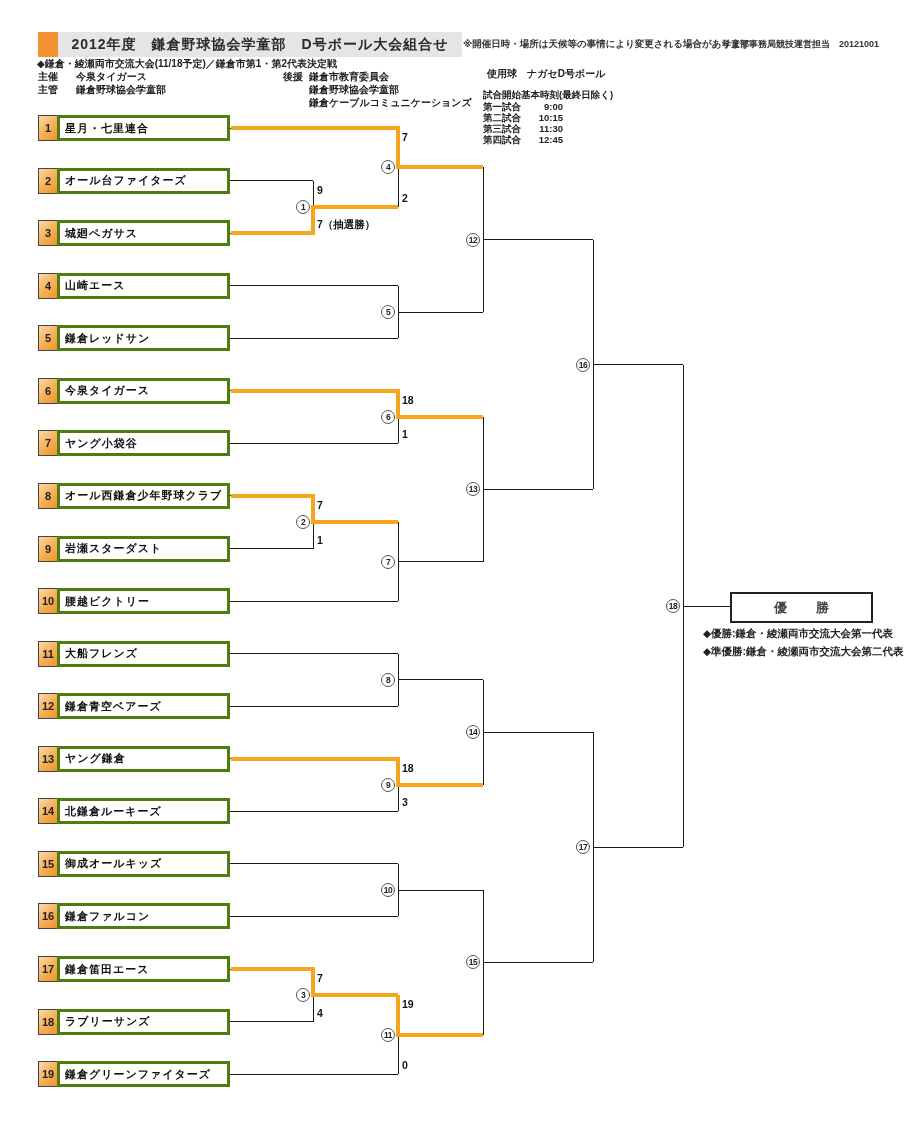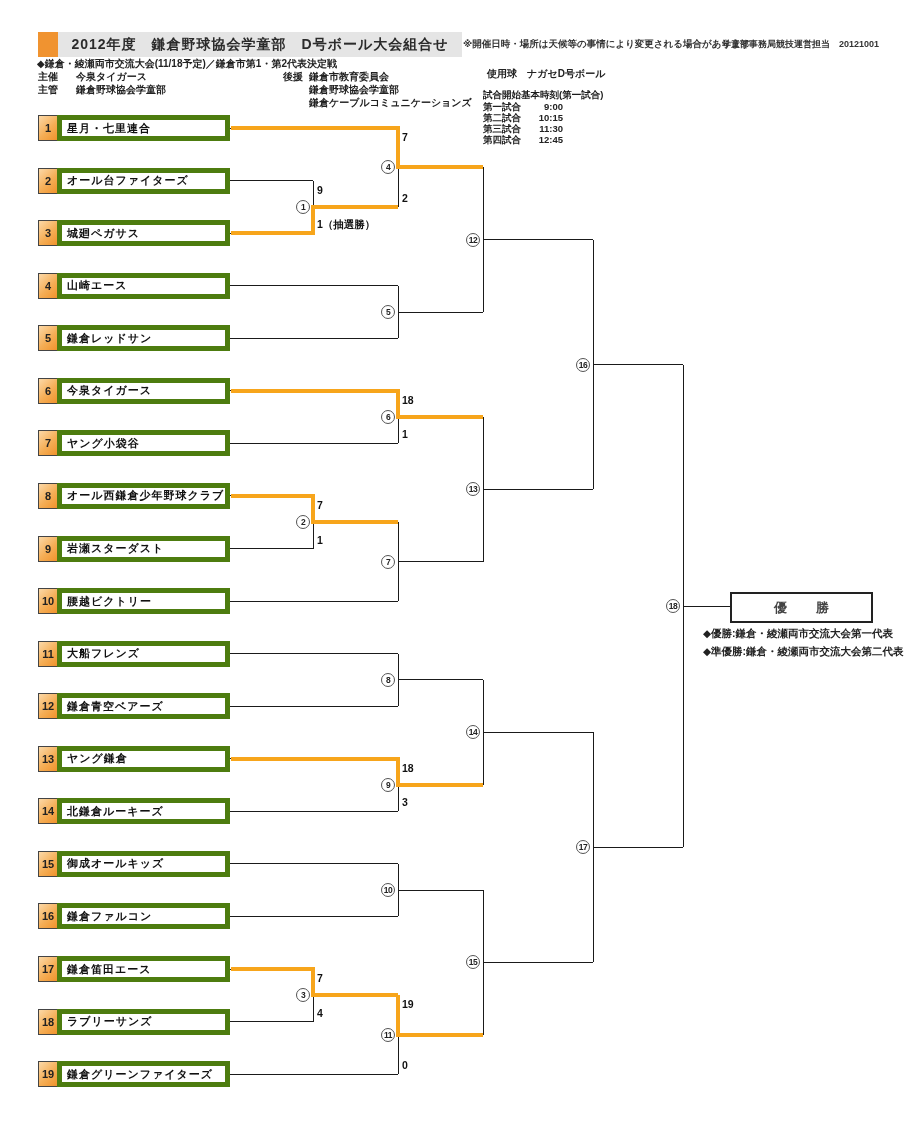--- a/index.html
+++ b/index.html
@@ -16,21 +16,21 @@
   .hd-txt{font-size:10px;color:#222;}
   
   .sched-row{display:flex;line-height:11px;height:11px;font-size:9.5px;font-weight:bold;color:#222;}
   .sched-row .sl{width:46px;}
   .sched-row .st{width:28px;text-align:right;margin-left:6px;}
   
   .team{position:absolute;display:flex;height:26px;}
   .team .num{box-sizing:border-box;width:20px;height:26px;border:1px solid #444;
              background:linear-gradient(135deg,#FCD9A8 0%,#F5AE56 55%,#F0932C 100%);
              font-size:11px;font-weight:bold;color:#222;display:flex;align-items:center;justify-content:center;}
-  .team .nm{box-sizing:border-box;width:173px;height:26px;margin-left:-1px;border:5px solid #4d7c0f;background:#fff;
+  .team .nm{box-sizing:border-box;width:173px;height:26px;margin-left:-1px;border:3px solid #4d7c0f;background:#fff;
             font-size:11px;font-weight:bold;color:#111;letter-spacing:1px;
             display:flex;align-items:center;padding-left:5px;}
   
   .mnum{position:absolute;box-sizing:border-box;width:14px;height:14px;border:1px solid #555;border-radius:50%;
         background:#fff;font-size:8.5px;line-height:12px;font-weight:bold;text-align:center;color:#222;letter-spacing:-0.5px;}
   .score{position:absolute;font-size:10.5px;line-height:12px;font-weight:bold;color:#111;white-space:nowrap;}
   
   #champion-box{left:730px;top:592px;width:139px;height:27px;border:2px solid #222;background:#fff;
                 display:flex;align-items:center;justify-content:center;}
   #champion-box span{font-size:13px;font-weight:bold;letter-spacing:8px;color:#444;padding-left:8px;}
@@ -62,21 +62,21 @@
   <div class="abs b hd-txt" style="left:76px;top:83px;">鎌倉野球協会学童部</div>
   <div class="abs b hd-txt" style="left:283px;top:70px;">後援</div>
   <div class="abs" style="left:309px;top:70px;line-height:13px;">
       <div style="font-size: 10px; font-weight: bold; color: rgb(34, 34, 34); white-space: nowrap;">鎌倉市教育委員会</div>
       <div style="font-size: 10px; font-weight: bold; color: rgb(34, 34, 34); white-space: nowrap;">鎌倉野球協会学童部</div>
       <div style="font-size: 10px; font-weight: bold; color: rgb(34, 34, 34); white-space: nowrap;">鎌倉ケーブルコミュニケーションズ</div>
     </div>
 
   <div class="abs b hd-txt" style="left:487px;top:67px;">使用球</div>
   <div class="abs b hd-txt" style="left:527px;top:67px;">ナガセD号ボール</div>
-  <div class="abs b" style="left:483px;top:89px;font-size:9.5px;">試合開始基本時刻(第一試合)</div>
+  <div class="abs b" style="left:483px;top:89px;font-size:9.5px;">試合開始基本時刻(最終日除く)</div>
   <div class="abs" style="left:483px;top:101px;">
       <div class="sched-row">
         <span class="sl">第一試合</span>
         <span class="st">9:00</span>
       </div>
       <div class="sched-row">
         <span class="sl">第二試合</span>
         <span class="st">10:15</span>
       </div>
       <div class="sched-row">
@@ -161,21 +161,21 @@
       <div class="team" style="top: 1008.5px; left: 38px;">
         <div class="num">18</div>
         <div class="nm">ラブリーサンズ</div>
       </div>
       <div class="team" style="top: 1061.1px; left: 38px;">
         <div class="num">19</div>
         <div class="nm">鎌倉グリーンファイターズ</div>
       </div>
       <span class="mnum" style="left: 296px; top: 199.8px;">1</span>
       <span class="score" style="left: 317px; top: 183.6px;">9</span>
-      <span class="score" style="left: 317px; top: 218.1px;">1（抽選勝）</span>
+      <span class="score" style="left: 317px; top: 218.1px;">7（抽選勝）</span>
       <span class="mnum" style="left: 296px; top: 515.2px;">2</span>
       <span class="score" style="left: 317px; top: 498.9px;">7</span>
       <span class="score" style="left: 317px; top: 533.5px;">1</span>
       <span class="mnum" style="left: 296px; top: 988.2px;">3</span>
       <span class="score" style="left: 317px; top: 972px;">7</span>
       <span class="score" style="left: 317px; top: 1006.5px;">4</span>
       <span class="mnum" style="left: 381px; top: 160.4px;">4</span>
       <span class="score" style="left: 402px; top: 131px;">7</span>
       <span class="score" style="left: 402px; top: 191.8px;">2</span>
       <span class="mnum" style="left: 381px; top: 305px;">5</span>

